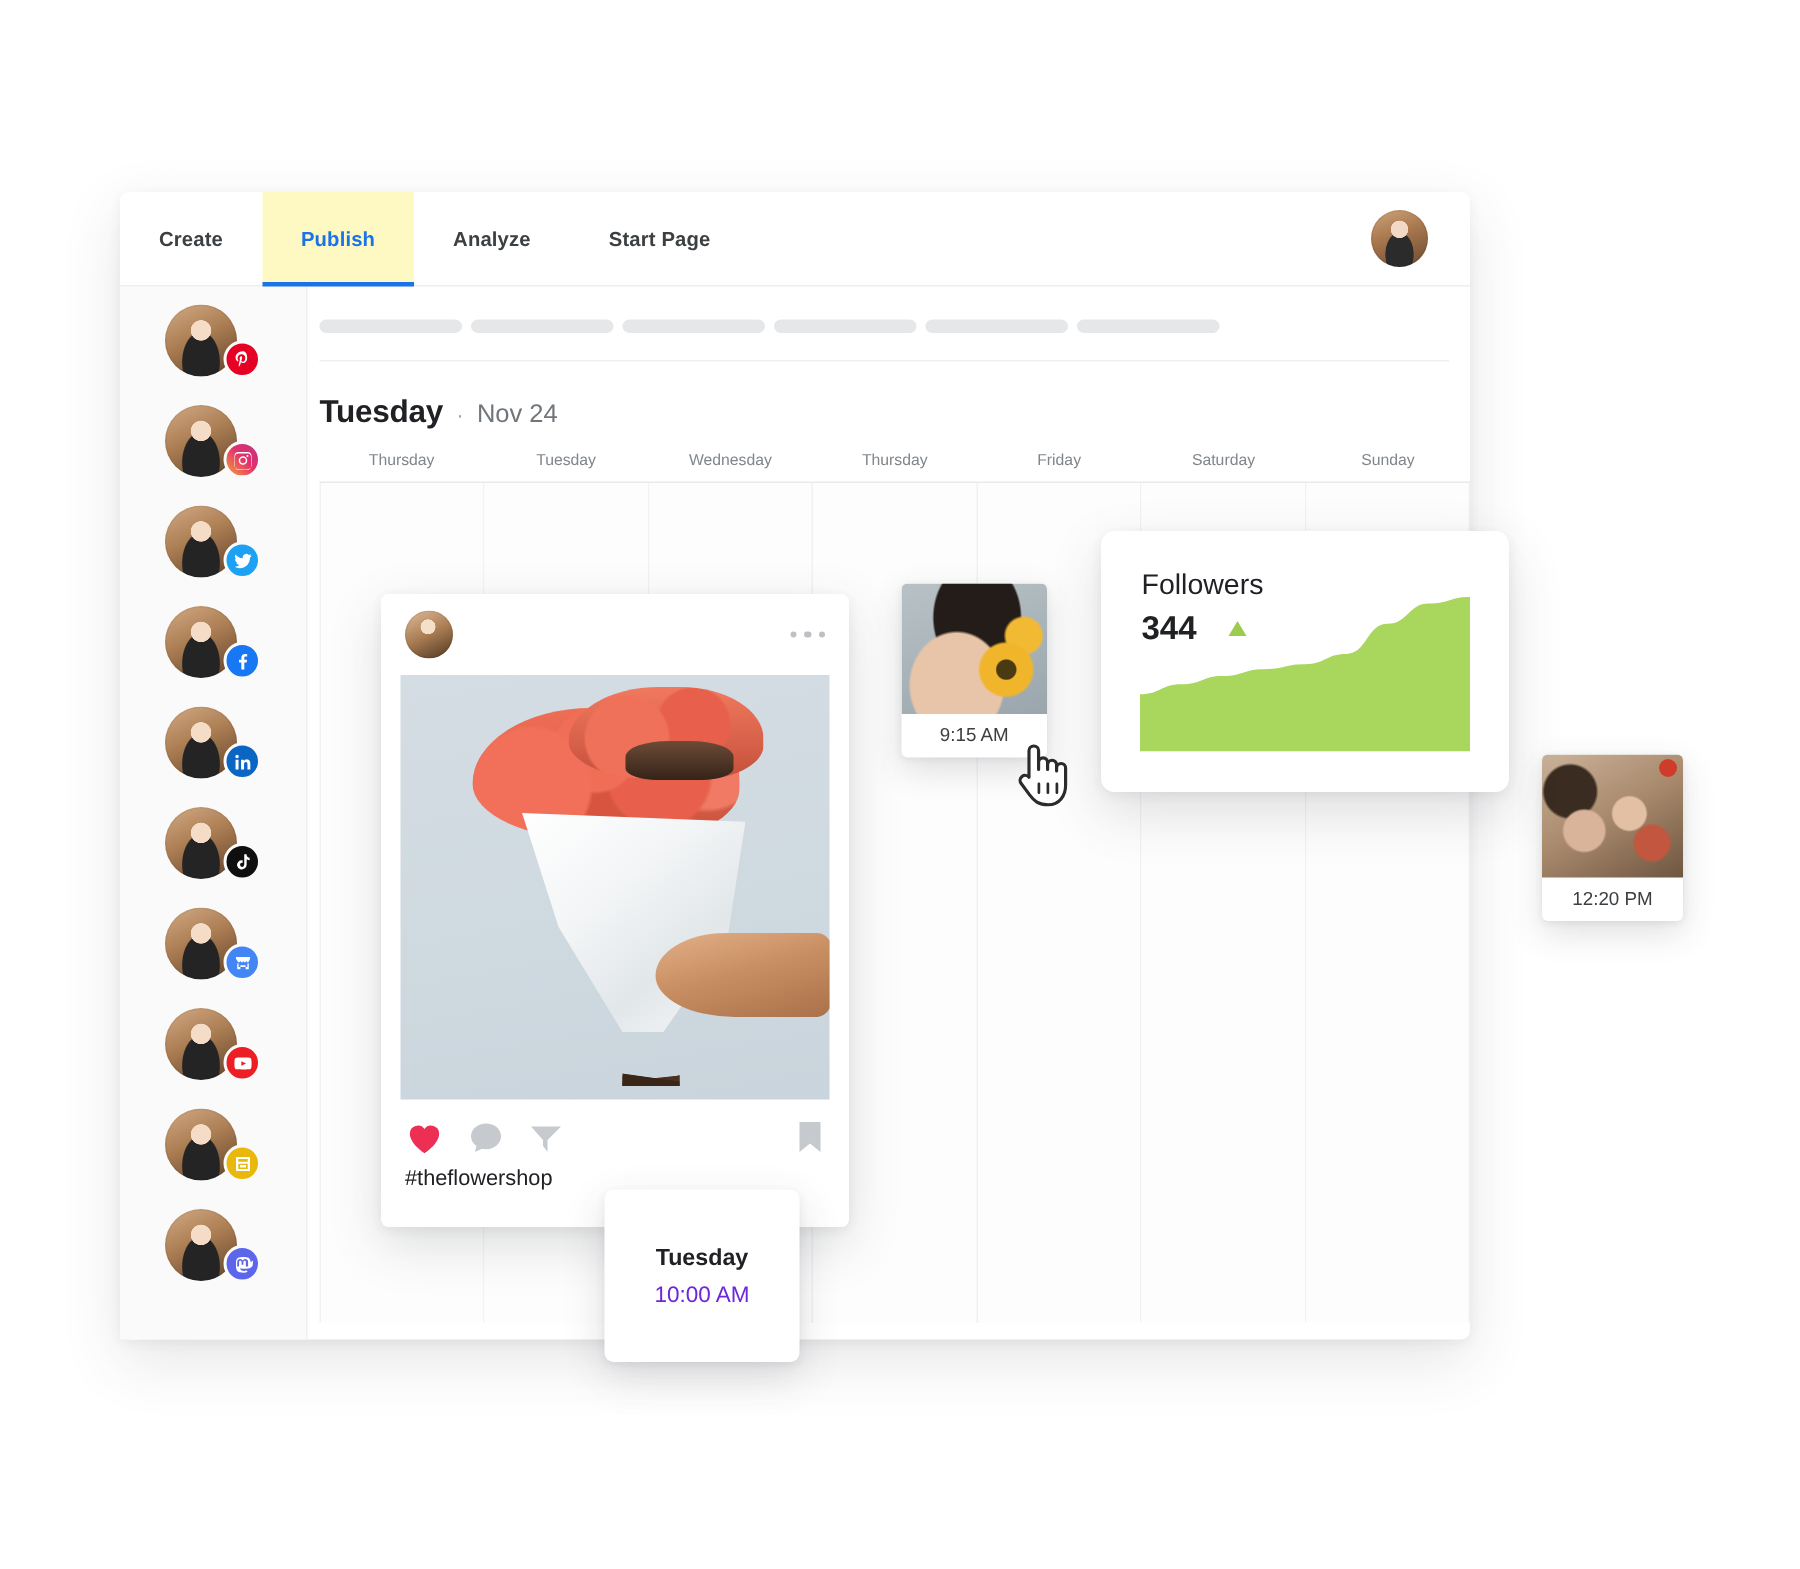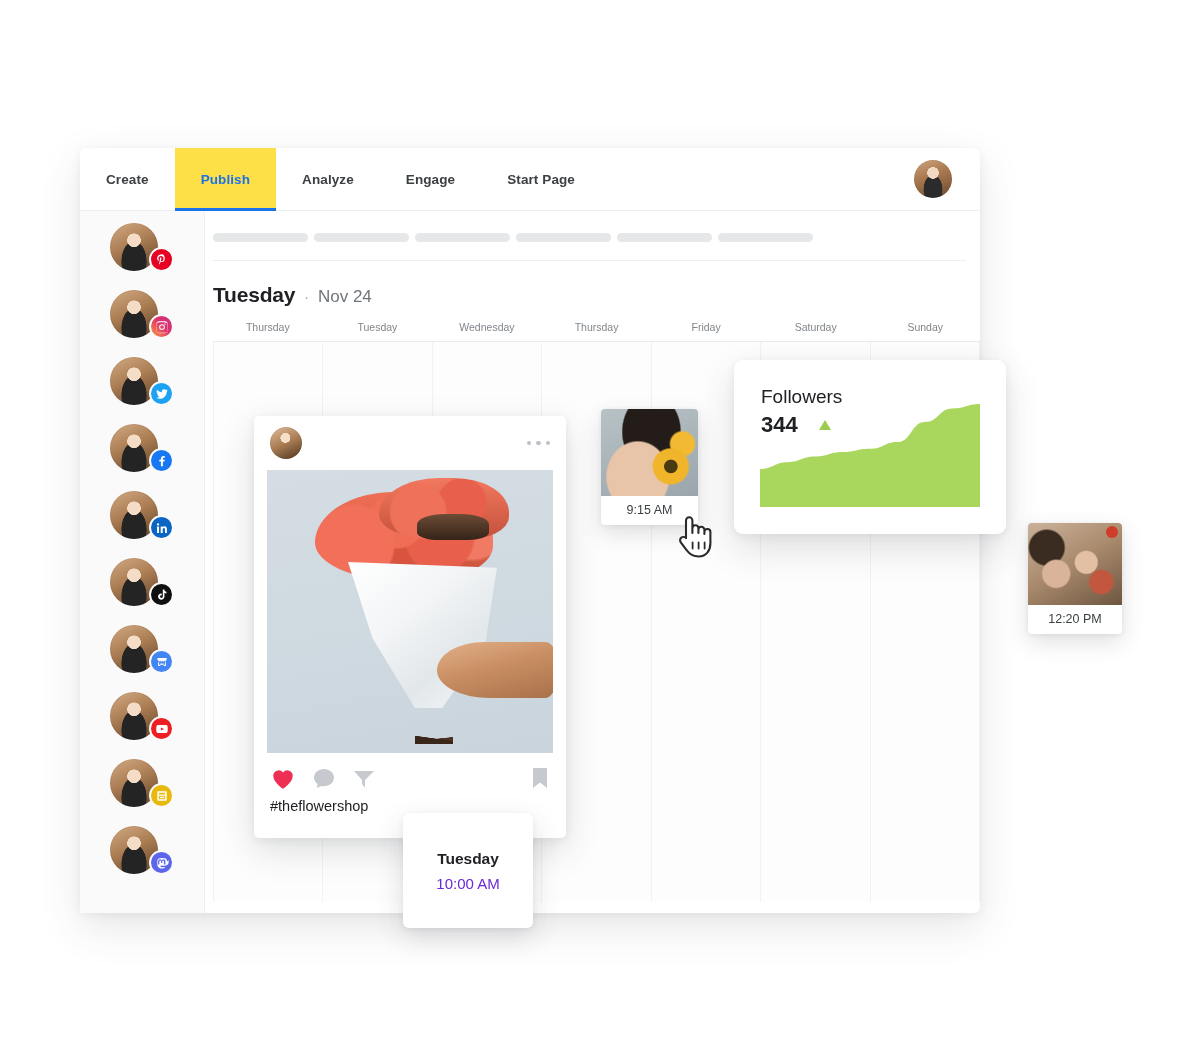--- a/index.html
+++ b/index.html
@@ -3,21 +3,21 @@
 <meta charset="utf-8">
 <style>
   * { box-sizing: border-box; margin: 0; padding: 0; }
   html, body {
     width: 1200px; height: 1046px;
     background: #ffffff;
     font-family: "Liberation Sans", sans-serif;
     overflow: hidden;
   }
 
-  #stage { position: relative; width: 1200px; height: 936px; margin-top: 20px; }
+  #stage { position: relative; width: 1200px; height: 936px; }
 
   
   .app-window {
     position: absolute;
     left: 80px; top: 128px;
     width: 900px; height: 765px;
     background: #ffffff;
     border-radius: 6px;
     box-shadow: 0 14px 40px rgba(60,64,72,.13), 0 2px 8px rgba(60,64,72,.07);
   }
@@ -32,21 +32,21 @@
   }
   .tab {
     display: flex; align-items: center; justify-content: center;
     font-size: 13.5px; font-weight: 700; color: #3c4043;
     letter-spacing: .1px;
     padding: 0 26px;
     position: relative;
     cursor: pointer;
     white-space: nowrap;
   }
-  .tab.active { color: #1a73e8; background: #fde047; }
+  .tab.active { color: #1a73e8; background: #fef9c3; }
   .tab.active::after {
     content: "";
     position: absolute; left: 0; right: 0; bottom: -1px;
     height: 3px; background: #1a73e8;
   }
   .tabbar-spacer { flex: 1; }
   .header-avatar {
     width: 38px; height: 38px; border-radius: 50%;
     margin: auto 28px auto 0;
     background:
@@ -289,21 +289,21 @@
   .time-card .tc-time { font-size: 15px; color: #6d28d9; }
 
   
   .stat-card {
     position: absolute;
     background: #fff;
     border-radius: 9px;
     box-shadow: 0 14px 36px rgba(60,64,72,.16), 0 2px 8px rgba(60,64,72,.08);
     overflow: hidden;
   }
-  #followers-card { left: 734px; top: 340px; width: 272px; height: 174px; }
+  #followers-card { left: 734px; top: 354px; width: 272px; height: 174px; }
   .stat-head { position: absolute; left: 27px; top: 26px; z-index: 2; }
   .stat-title { font-size: 19px; color: #202124; }
   .stat-valrow { display: flex; align-items: center; gap: 21px; margin-top: 4px; }
   .stat-value { font-size: 22px; font-weight: 700; color: #202124; }
   .tri-up {
     width: 0; height: 0;
     border-left: 6px solid transparent;
     border-right: 6px solid transparent;
     border-bottom: 10px solid #9ccc4e;
   }
@@ -334,23 +334,20 @@
 
     <div class="tabbar" data-interactable="false">
       <div class="tab" data-interactable="true">
           <span data-interactable="false">Create</span>
         </div>
       <div class="tab active" data-interactable="true">
           <span data-interactable="false">Publish</span>
         </div>
       <div class="tab" data-interactable="true">
           <span data-interactable="false">Analyze</span>
-        </div>
-      <div class="tab" data-interactable="true">
-          <span data-interactable="false">Engage</span>
         </div>
       <div class="tab" data-interactable="true">
           <span data-interactable="false">Start Page</span>
         </div>
       <div class="tabbar-spacer" data-interactable="false"></div>
       <div class="header-avatar" data-interactable="true"></div>
     </div>
 
     <div class="app-body" data-interactable="false">
 

